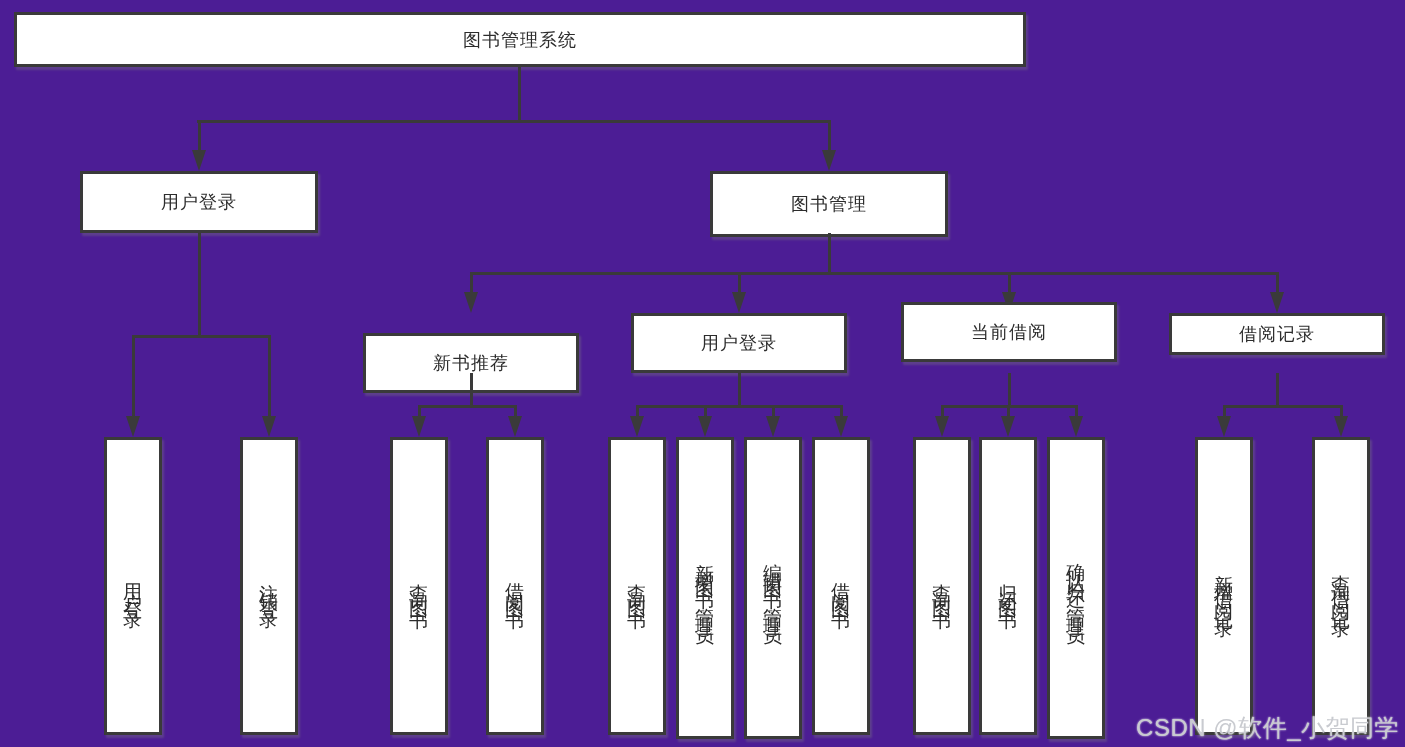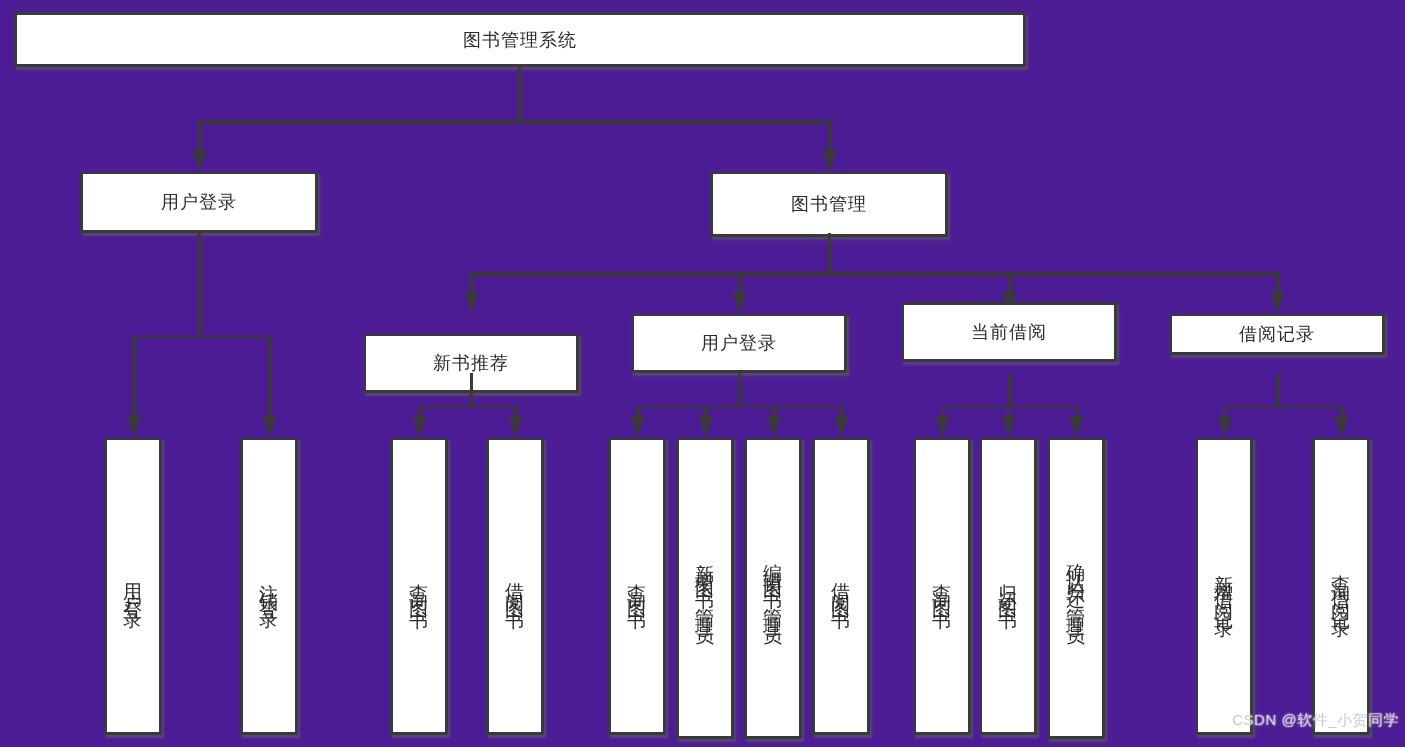--- a/index.html
+++ b/index.html
@@ -38,22 +38,22 @@
   .ar {
     position: absolute;
     width: 0; height: 0;
     border-left: 7px solid transparent;
     border-right: 7px solid transparent;
     border-top: 21px solid #3a3a3a;
   }
   #watermark {
     position: absolute;
     right: 6px;
-    bottom: 17px;
-    font-size: 15px;
+    bottom: 3px;
+    font-size: 24px;
     color: #c9cbd0;
     text-shadow: 0 0 2px #ffffff;
     z-index: 5;
     letter-spacing: 0.5px;
   }
 </style>
 </head>
 <body>
 
 <div id="stage">

